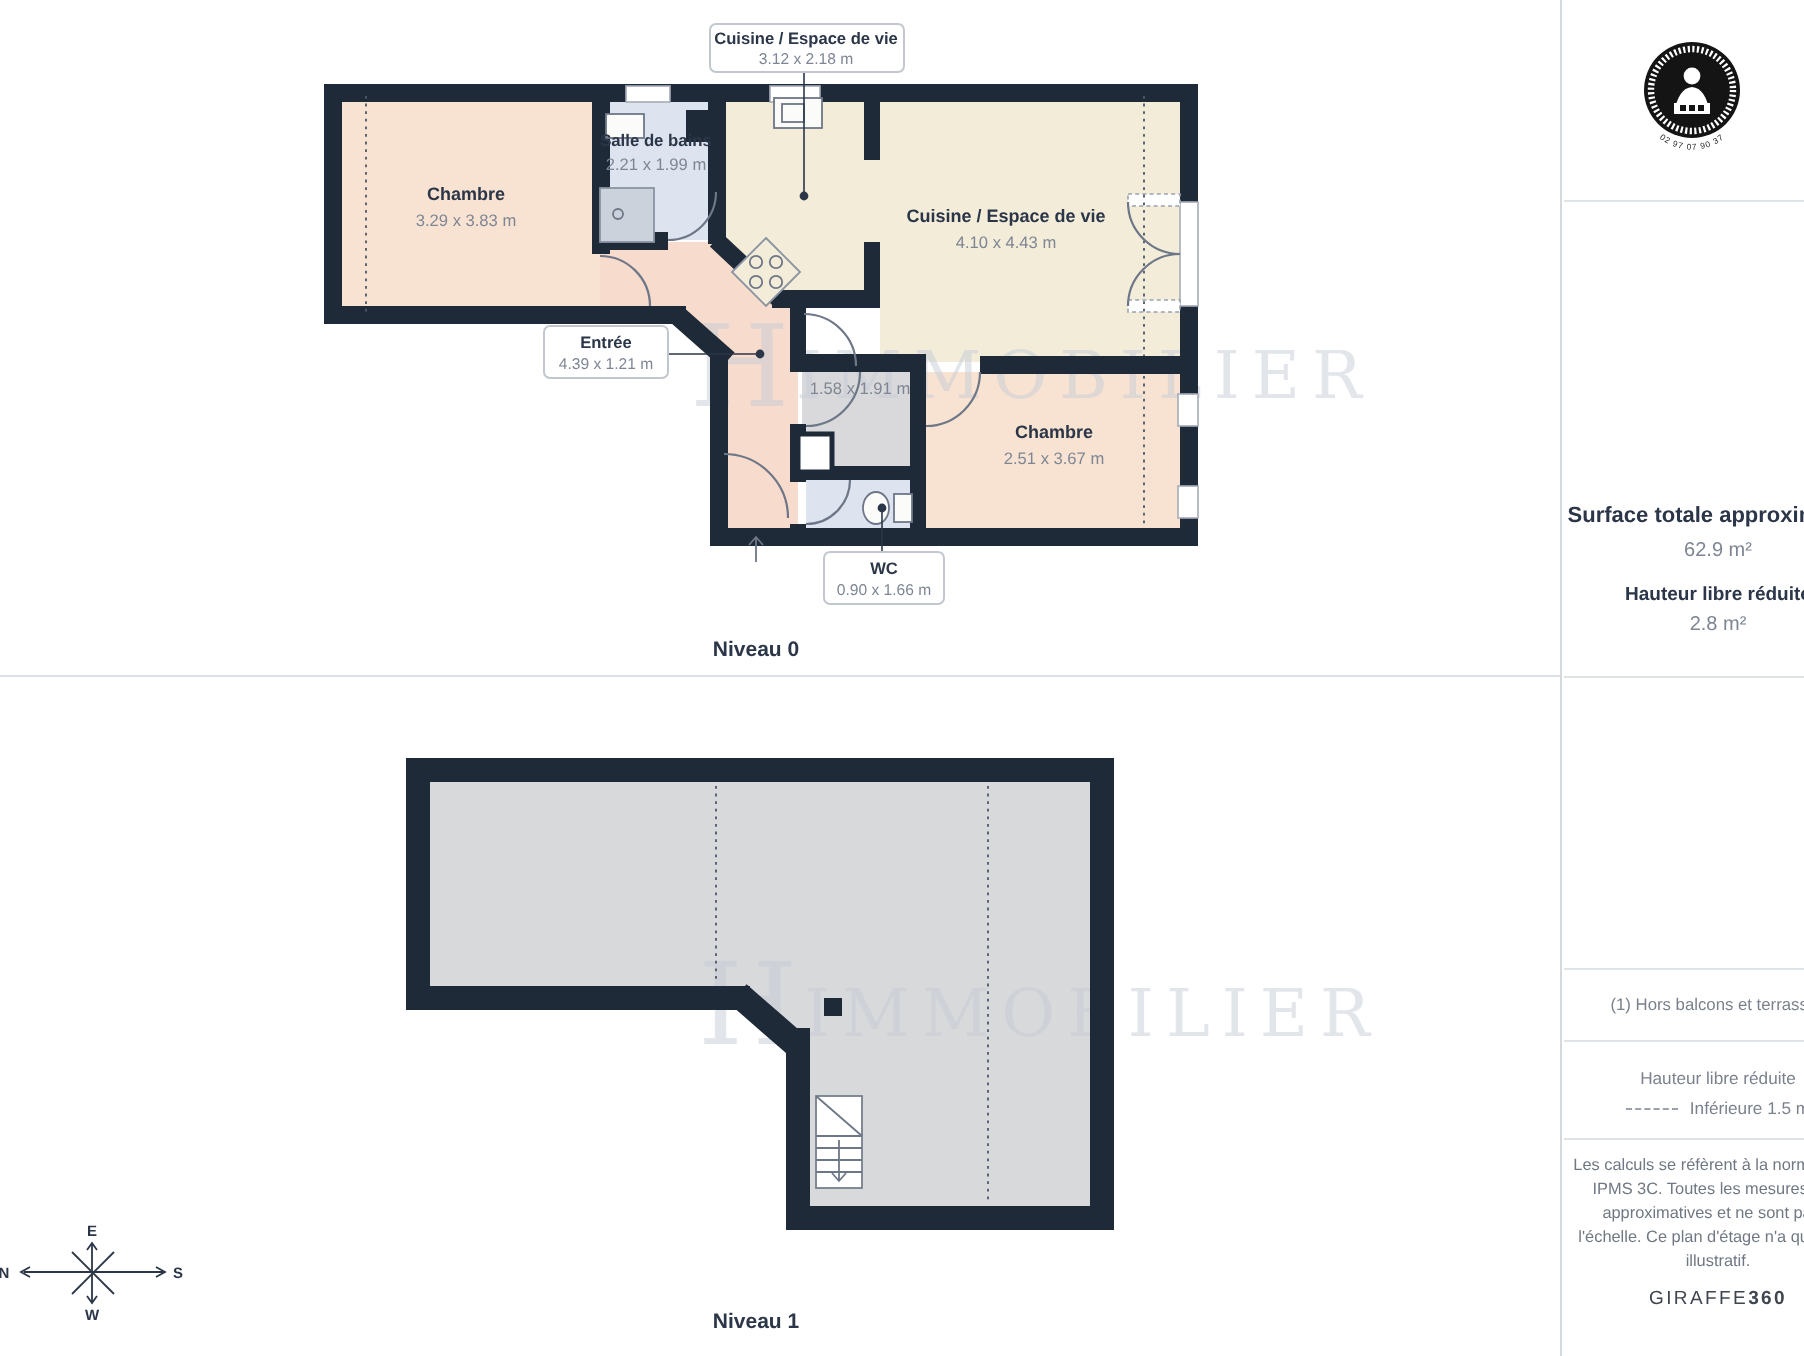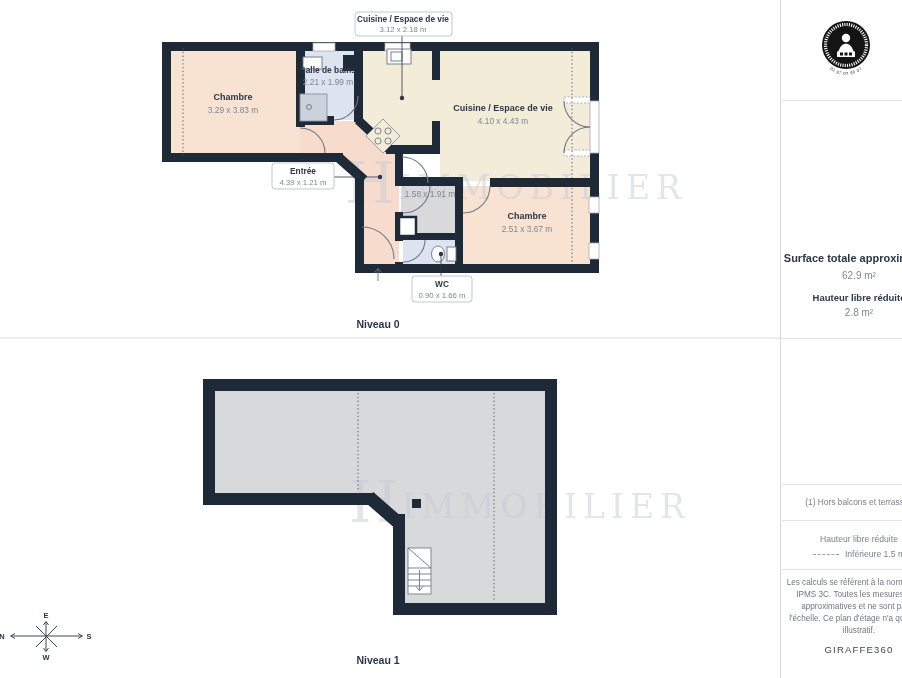--- a/index.html
+++ b/index.html
@@ -38,21 +38,21 @@
   .sb-div{position:absolute;left:1px;width:155px;height:0;border-top:1px solid var(--divider,#dfe2e6);}
   .sb-text{position:absolute;left:0;width:156px;text-align:center;white-space:nowrap;}
   .s-title{font-size:11px;font-weight:bold;color:var(--navy,#2b3648);}
   .s-val{font-size:10px;color:var(--tgrey,#7e8694);}
   .s-sub{font-size:9.5px;font-weight:bold;color:var(--navy,#2b3648);}
   .s-note{font-size:8.4px;color:#7b828d;}
   .s-leg{font-size:8.6px;color:#7b828d;}
   .dash-sample{display:inline-block;width:26px;height:0;border-top:1px dashed #9aa1ab;vertical-align:middle;margin-right:6px;}
   .s-disc{font-size:8.2px;line-height:12px;color:#707883;}
   .s-brand{font-size:9.5px;letter-spacing:1.2px;color:#3f4650;}
-  .s-brand b{font-weight:normal;}
+  .s-brand b{font-weight:bold;}
 </style>
 </head>
 <body>
 
 <svg width="780" height="678" viewBox="0 0 780 678" style="position:absolute;left:0;top:0;">
 
   <g>
 
     <rect class="f-peach" x="166" y="46" width="134" height="111"></rect>
     <rect class="f-blue" x="300" y="46" width="58" height="74"></rect>

